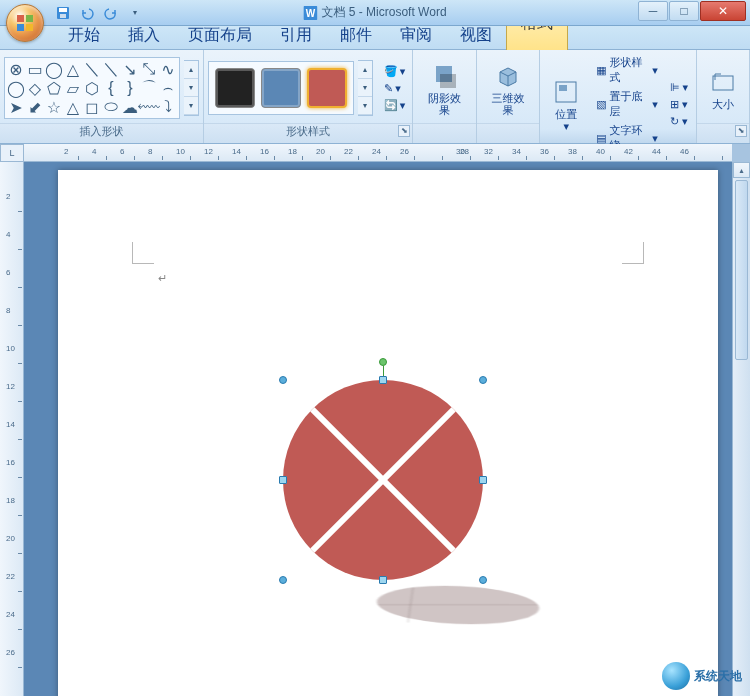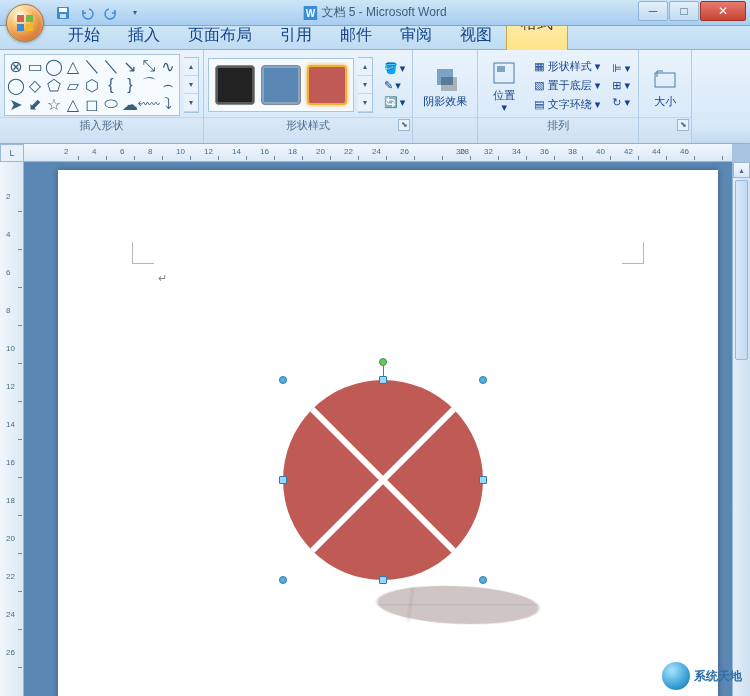--- a/index.html
+++ b/index.html
@@ -20,21 +20,21 @@
     
     
     .tabs { height: 24px; background: linear-gradient(#cde6f7,#bfdcf3); display: flex; align-items: flex-end; padding-left: 54px; border-bottom: 1px solid #8db2d4; }
     .tab { padding: 3px 14px; font-size: 16px; color: #15428b; cursor: pointer; border-radius: 3px 3px 0 0; }
     .tab.active { background: linear-gradient(#ffefb5,#ffe38a); border: 1px solid #c5a84a; border-bottom: none; color: #3b3b3b; margin-bottom:-1px; padding-bottom:16px;}
     
     
     .ribbon { height: 94px; background: linear-gradient(#eaf3fb,#d6e8f8 85%, #c0d8ee); border-bottom: 1px solid #8db2d4; display: flex; }
     .group { border-right: 1px solid #b5cde3; display: flex; flex-direction: column; padding: 3px 4px 0; }
     .group-body { flex: 1; display: flex; align-items: center; gap: 4px; }
-    .group-label { height: 26px; font-size: 11px; color: #4a6b8a; text-align: center; background: linear-gradient(#dae9f7,#cde0f2); border-top:1px solid #c3d7ea; margin: 0 -4px; position:relative;}
+    .group-label { height: 20px; font-size: 11px; color: #4a6b8a; text-align: center; background: linear-gradient(#dae9f7,#cde0f2); border-top:1px solid #c3d7ea; margin: 0 -4px; position:relative;}
     .group-label .launcher { position:absolute; right:2px; top:1px; width:12px; height:12px; border:1px solid #9ab8d4; font-size:8px; line-height:10px; color:#4a6b8a; background:#e8f1fa;}
     
     .shape-gallery { display: grid; grid-template-columns: repeat(9, 18px); grid-template-rows: repeat(3, 18px); gap: 1px; padding:2px; border:1px solid #a7c4e0; background:#f5faff;}
     .shape-gallery .sc { width:18px; height:18px; display:flex; align-items:center; justify-content:center; color:#3b5e7e; cursor:pointer;}
     .gallery-ctrl { display:flex; flex-direction:column; border:1px solid #a7c4e0; border-left:none; background:#eaf3fb;}
     .gallery-ctrl div { width:14px; height:18px; font-size:8px; display:flex; align-items:center; justify-content:center; border-bottom:1px solid #c3d7ea; cursor:pointer; color:#3b5e7e;}
     
     .style-swatches { display:flex; gap:6px; border:1px solid #a7c4e0; padding:6px; background:#f5faff;}
     .swatch { width:40px; height:40px; border-radius:4px; border:1px solid #888; cursor:pointer; box-shadow: inset 0 0 0 2px rgba(255,255,255,.25);}
     .swatch.black { background:#222; }
@@ -218,20 +218,34 @@
               <rect x="6" y="4" width="16" height="16" fill="#7aa3c8"></rect>
               <rect x="10" y="12" width="16" height="14" fill="rgba(0,0,0,.25)"></rect>
             </svg>
           </div>
         <div class="blabel">阴影效果</div>
       </div>
     </div>
     <div class="group-label"></div>
   </div>
 
+  <div class="group">
+    <div class="group-body">
+      <div class="big-btn">
+        <div class="bicon">
+            <svg width="28" height="28" viewBox="0 0 28 28">
+              <path d="M6 10 L14 6 L22 10 L22 20 L14 24 L6 20 Z" fill="#9abedd" stroke="#4a7aa5"></path>
+              <path d="M6 10 L14 14 L22 10 M14 14 L14 24" fill="none" stroke="#4a7aa5"></path>
+            </svg>
+          </div>
+        <div class="blabel">三维效果</div>
+      </div>
+    </div>
+    <div class="group-label"></div>
+  </div>
 
   <div class="group">
     <div class="group-body">
       <div class="big-btn">
         <div class="bicon">
             <svg width="28" height="28">
               <rect x="4" y="4" width="20" height="20" fill="none" stroke="#4a7aa5"></rect>
               <rect x="7" y="7" width="8" height="6" fill="#7aa3c8"></rect>
             </svg>
           </div>

